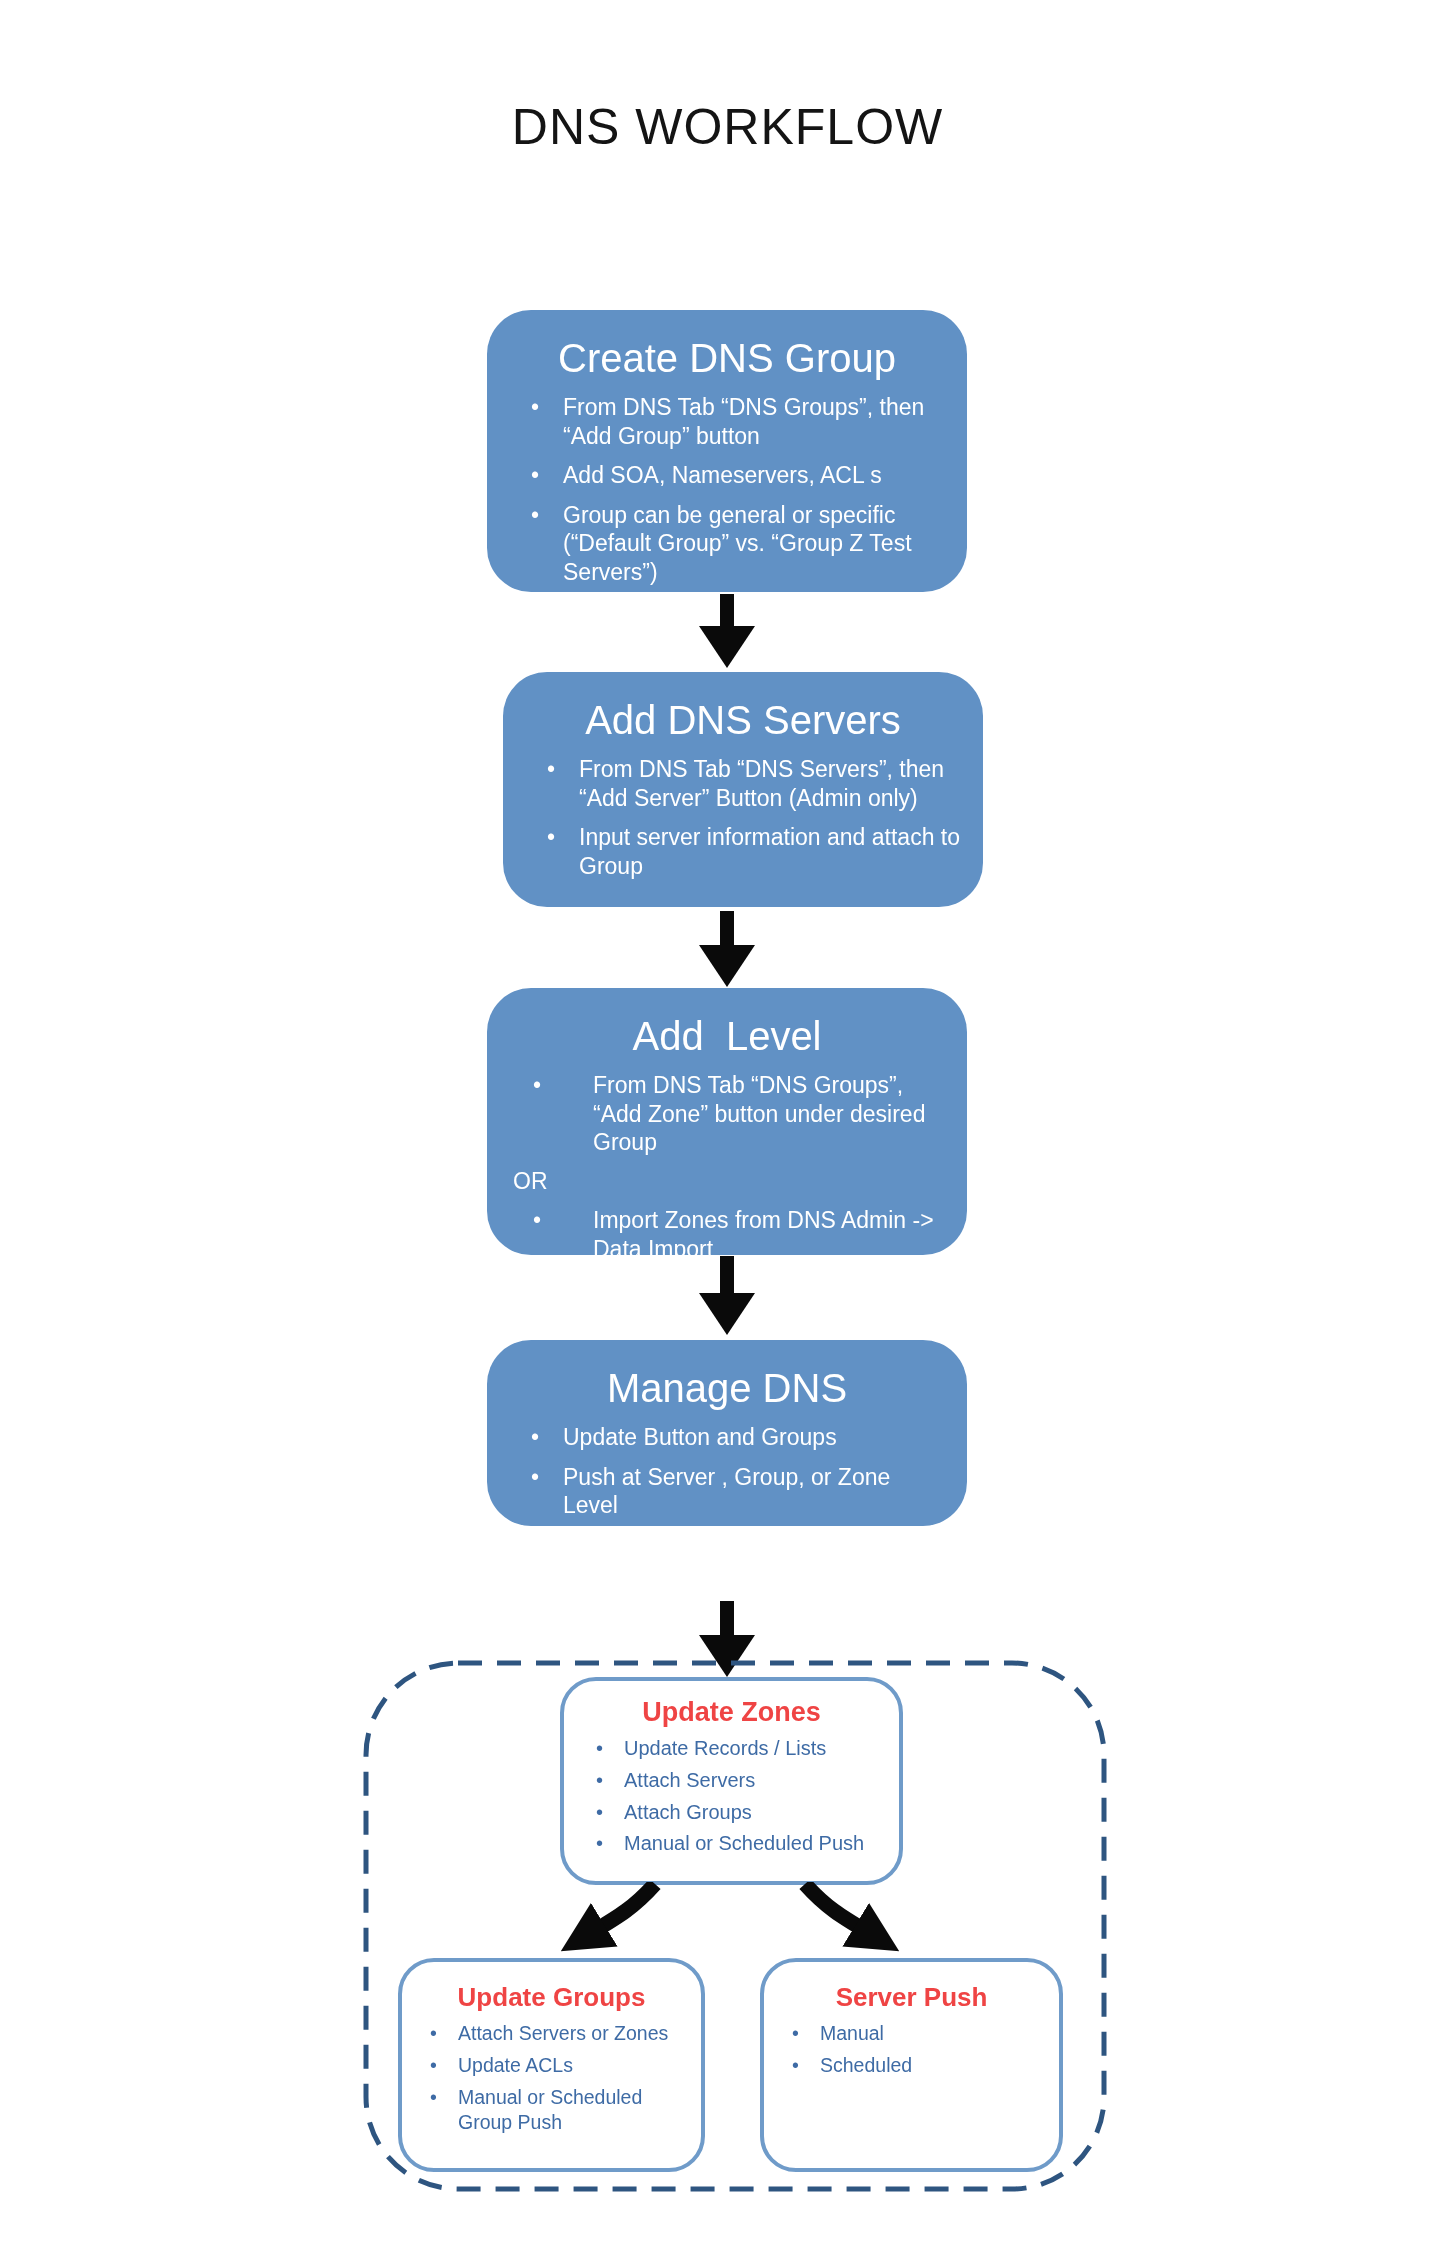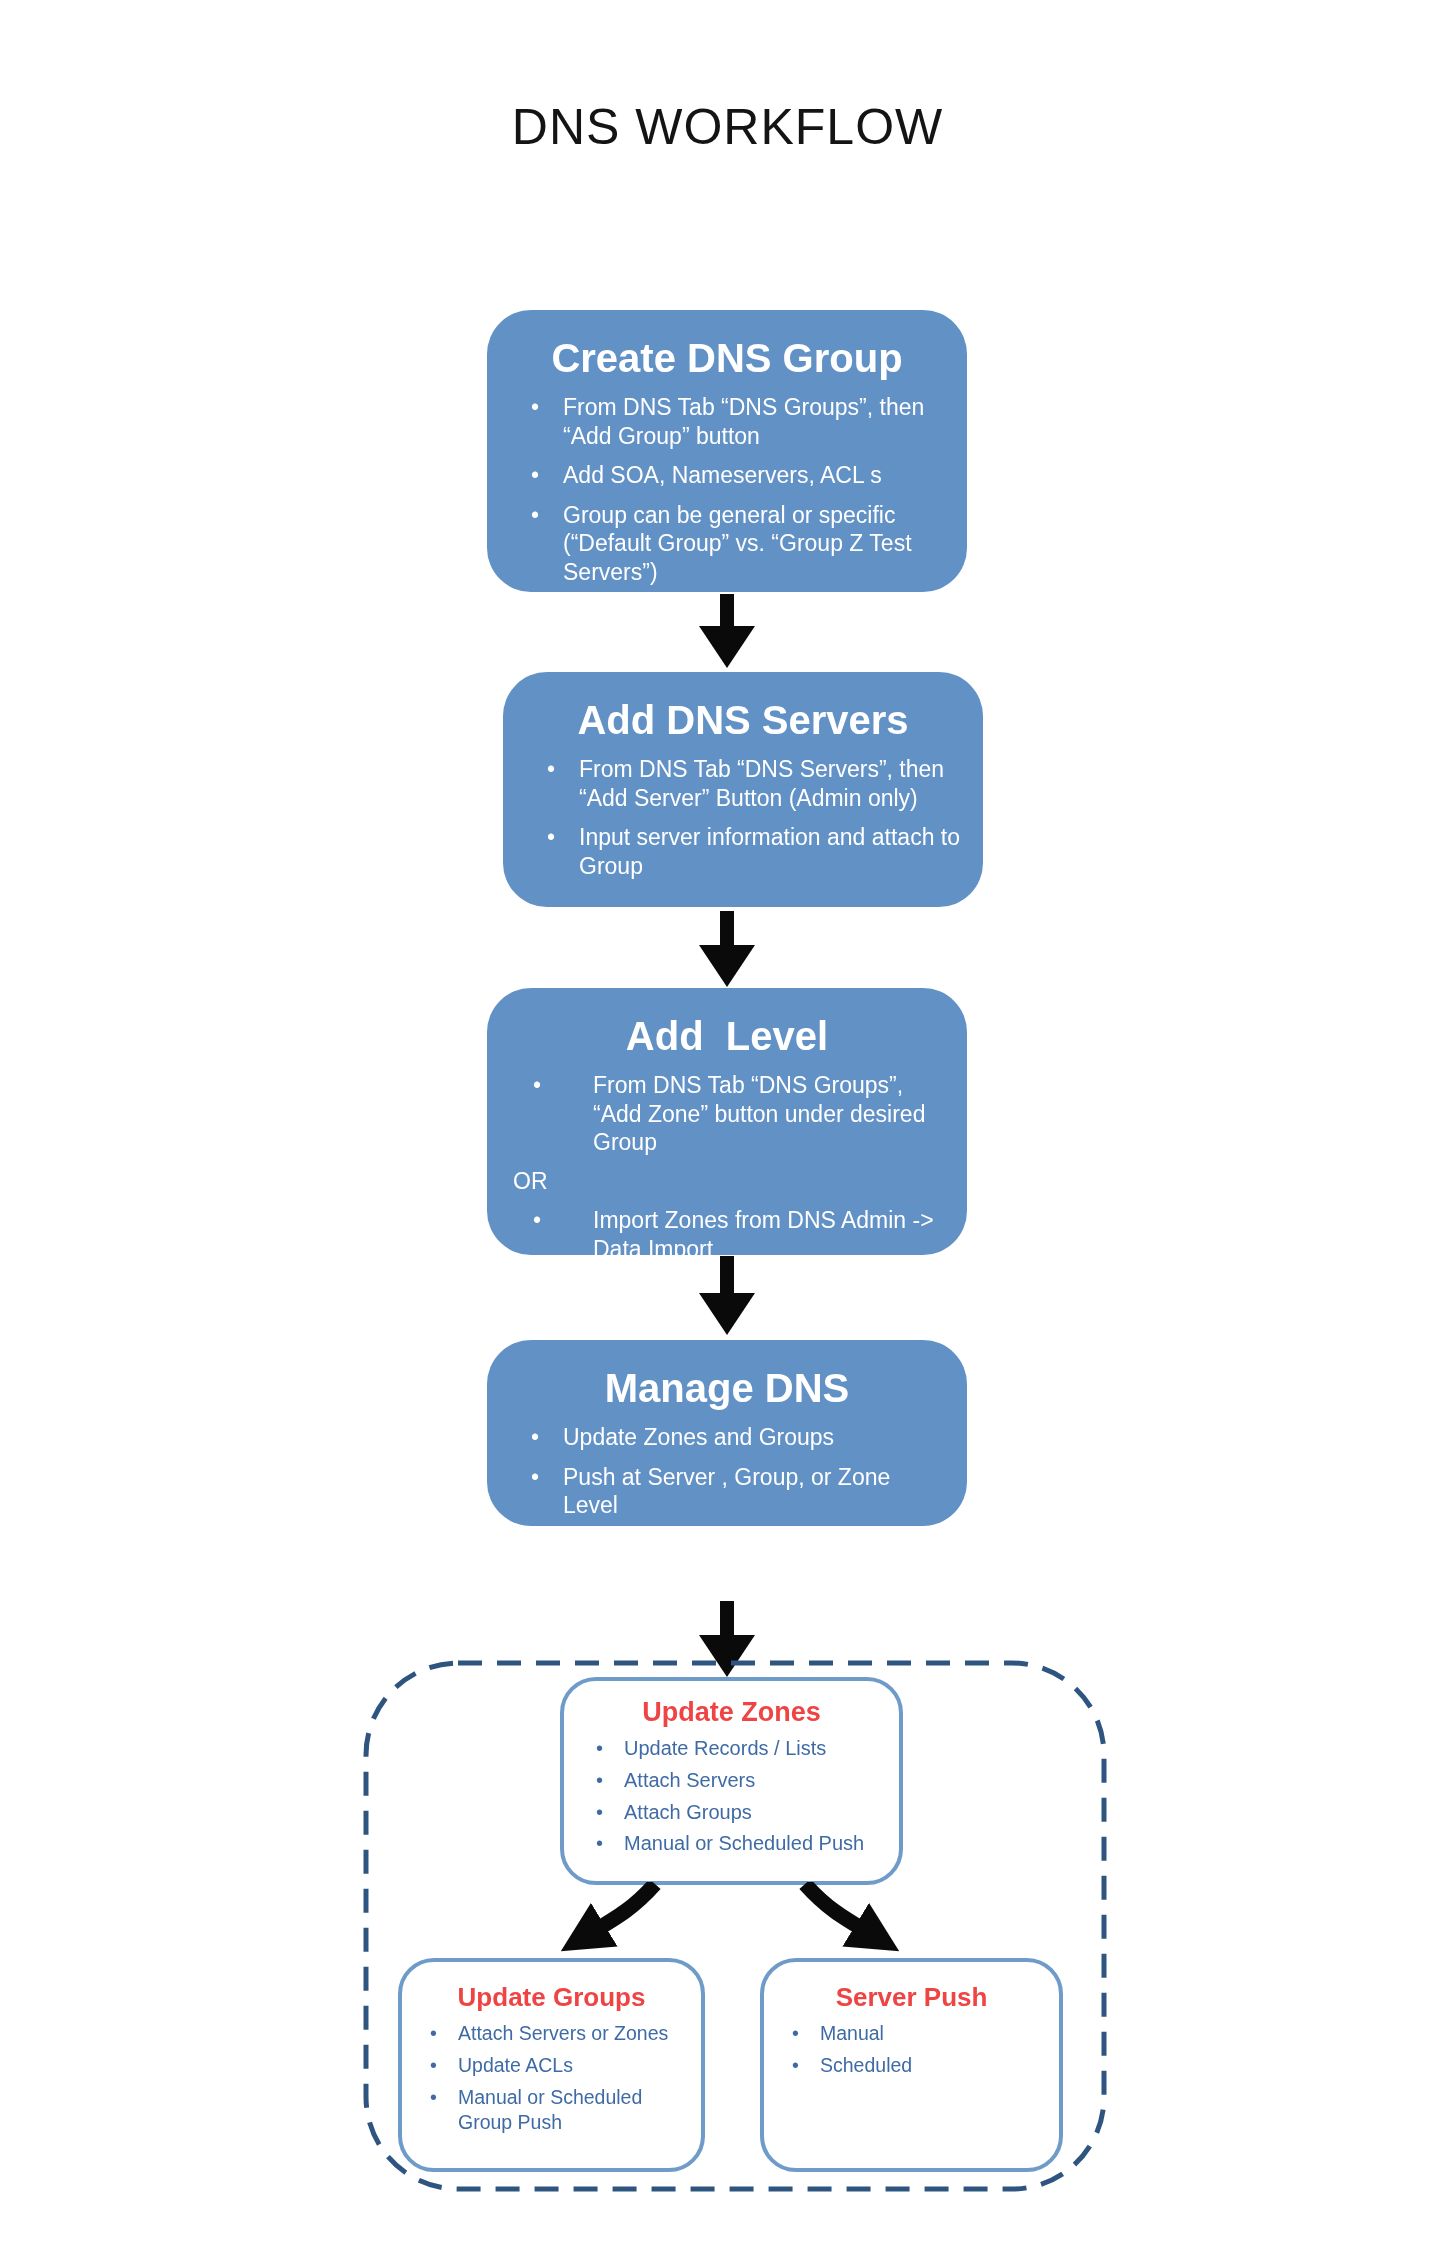--- a/index.html
+++ b/index.html
@@ -17,21 +17,21 @@
   .flow-box {
     position:absolute; left:487px; width:480px; box-sizing:border-box;
     background:#6191c5; border-radius:44px; color:#ffffff;
   }
   #flow-box-1 { top:310px;  height:282px; }
   #flow-box-2 { top:672px;  height:235px;margin-left:16px; }
   #flow-box-3 { top:988px;  height:267px; }
   #flow-box-4 { top:1340px; height:186px; }
 
   .flow-title {
-    text-align:center; font-weight:700; font-size:40px;
+    text-align:center; font-weight:400; font-size:40px;
     margin:26px 12px 12px 12px; white-space:pre-wrap;
   }
   .bullet {
     display:flex; align-items:flex-start;
     font-size:23px; line-height:1.24;
     margin:11px 22px 11px 44px;
   }
   .bullet .marker { flex:none; width:32px; }
   .bullet.wide { margin-left:46px; }
   .bullet.wide .marker { width:60px; }
@@ -139,21 +139,21 @@
 
   <div class="varrow" id="varrow-3">
     <div class="shaft"></div>
     <div class="head"></div>
   </div>
 
   <section class="flow-box" id="flow-box-4">
     <h2 class="flow-title">Manage DNS</h2>
     <div class="bullet">
       <span class="marker">•</span>
-      <span>Update Zones and Groups</span>
+      <span>Update Button and Groups</span>
     </div>
     <div class="bullet">
       <span class="marker">•</span>
       <span>Push at Server , Group, or Zone Level</span>
     </div>
     <div class="bullet sub">
       <span class="marker">•</span>
       <span>Manual</span>
     </div>
     <div class="bullet sub">

